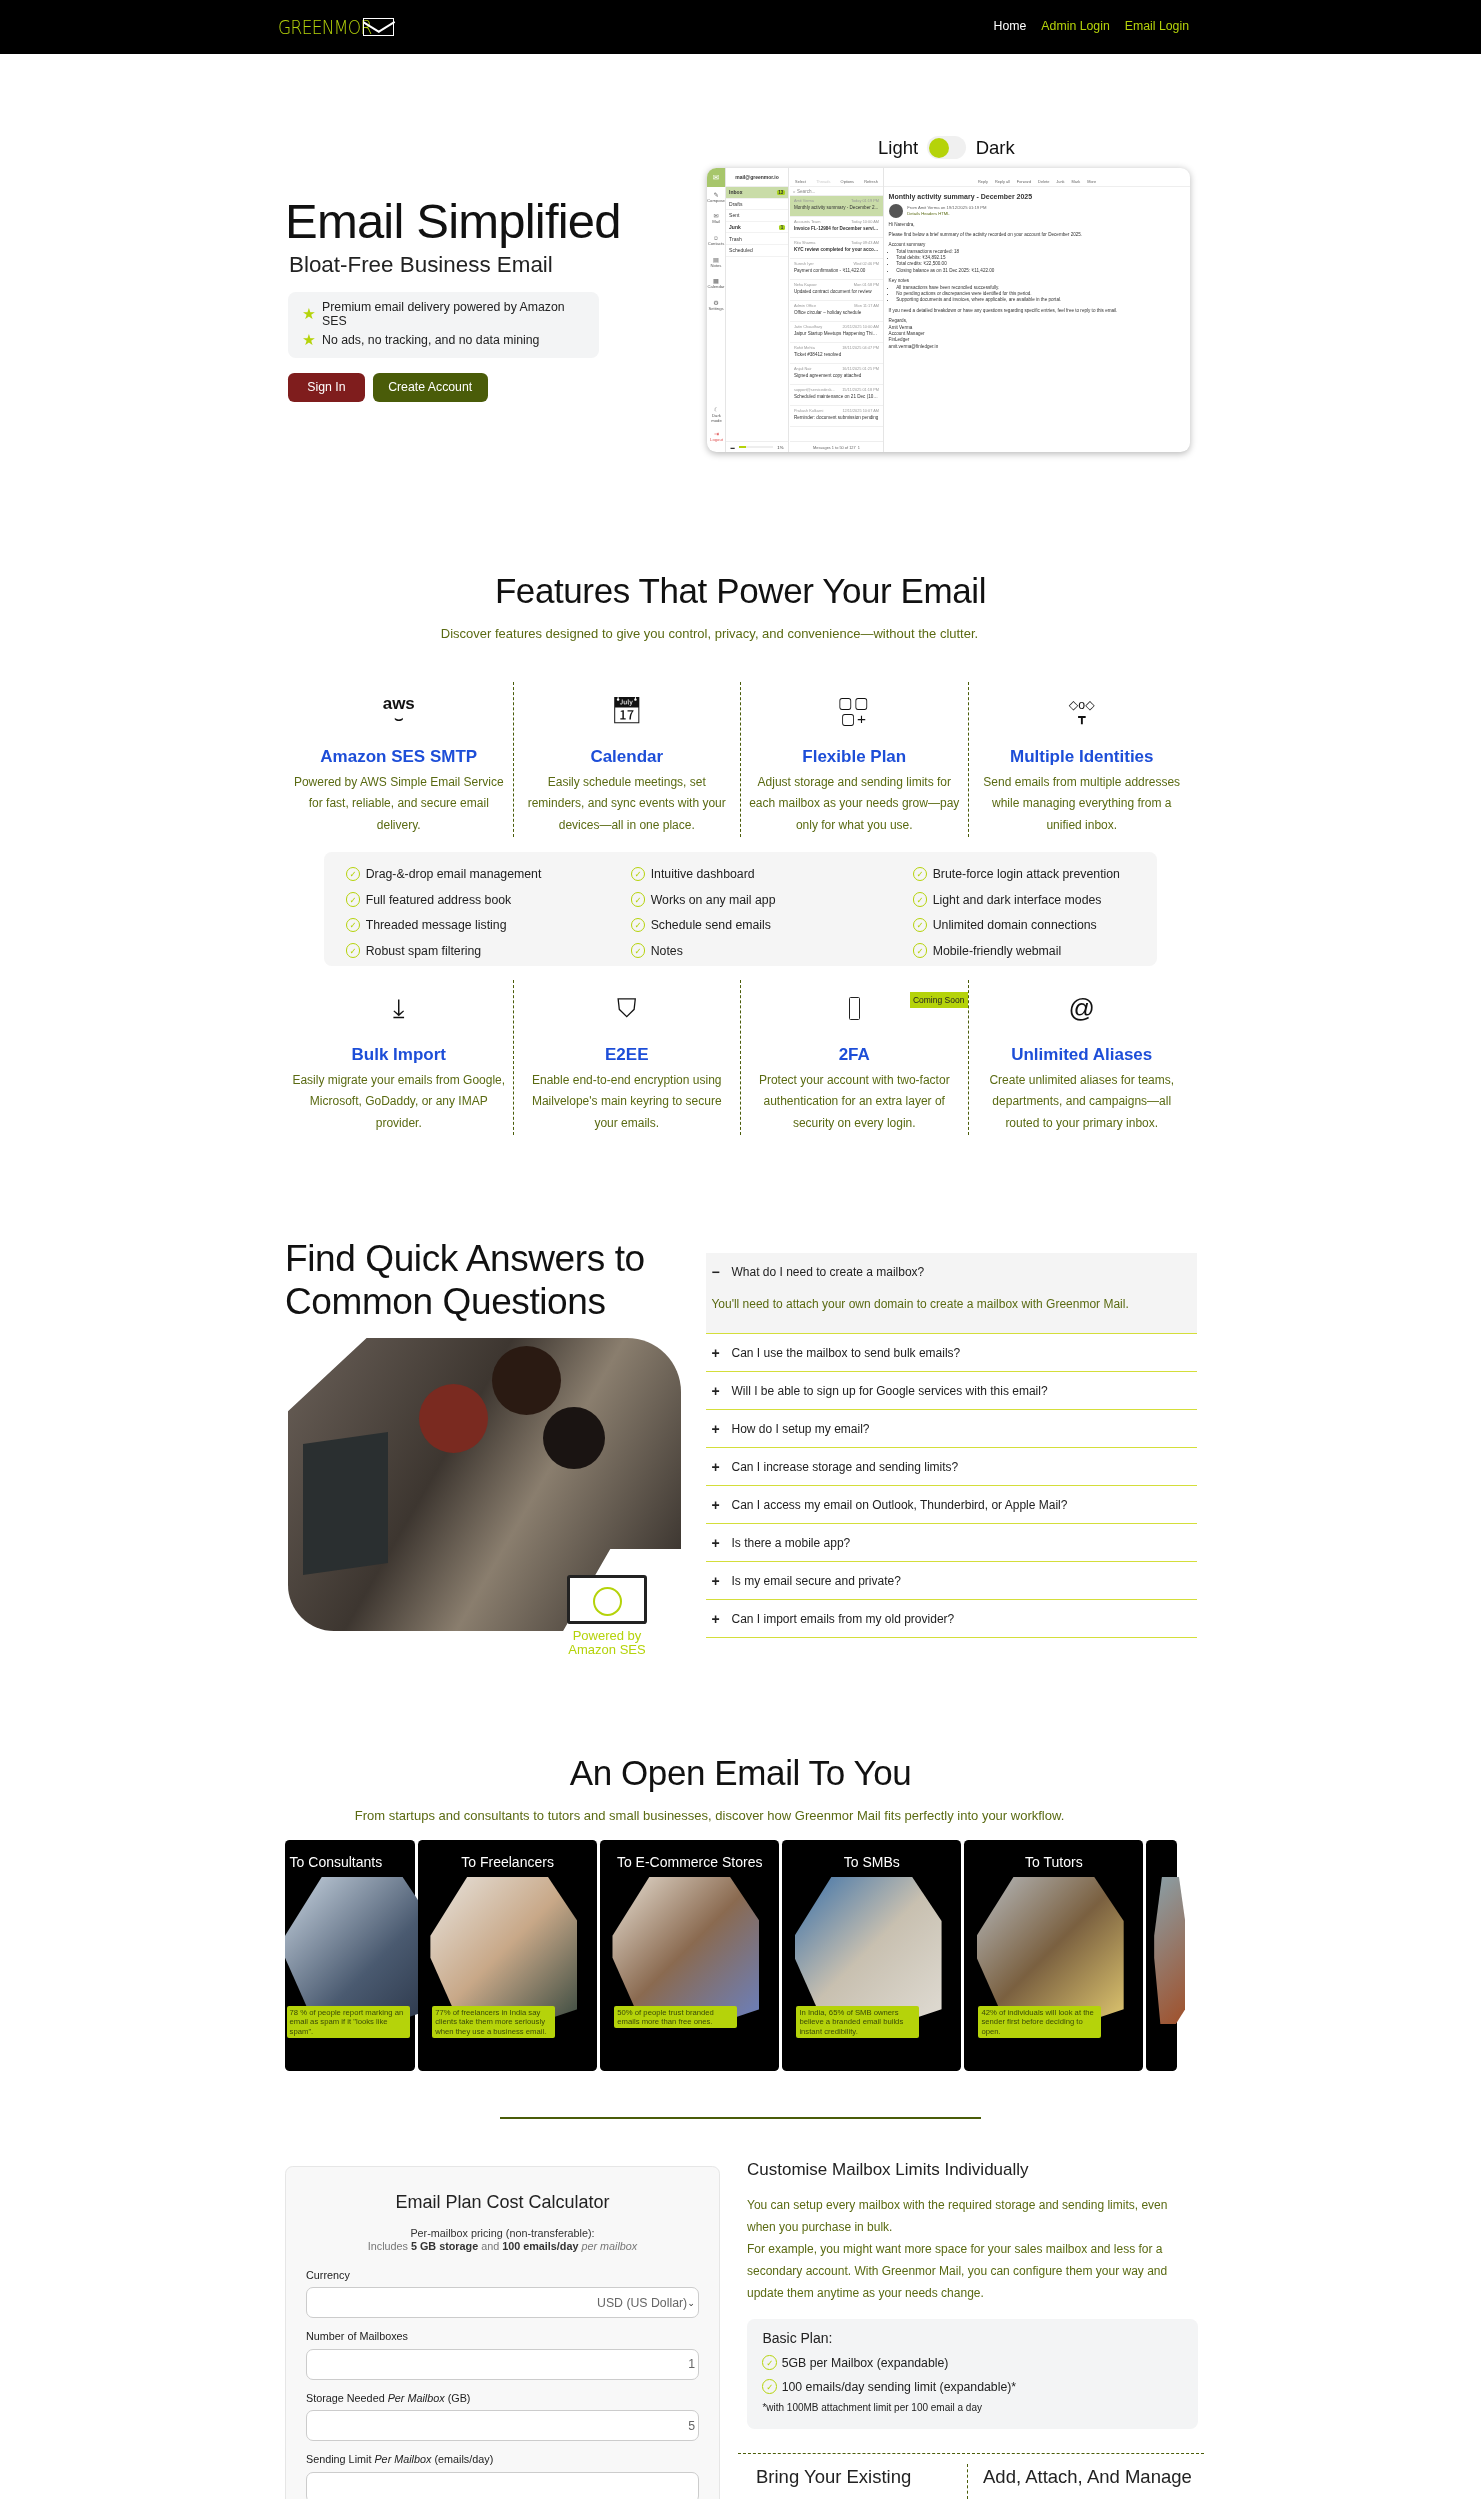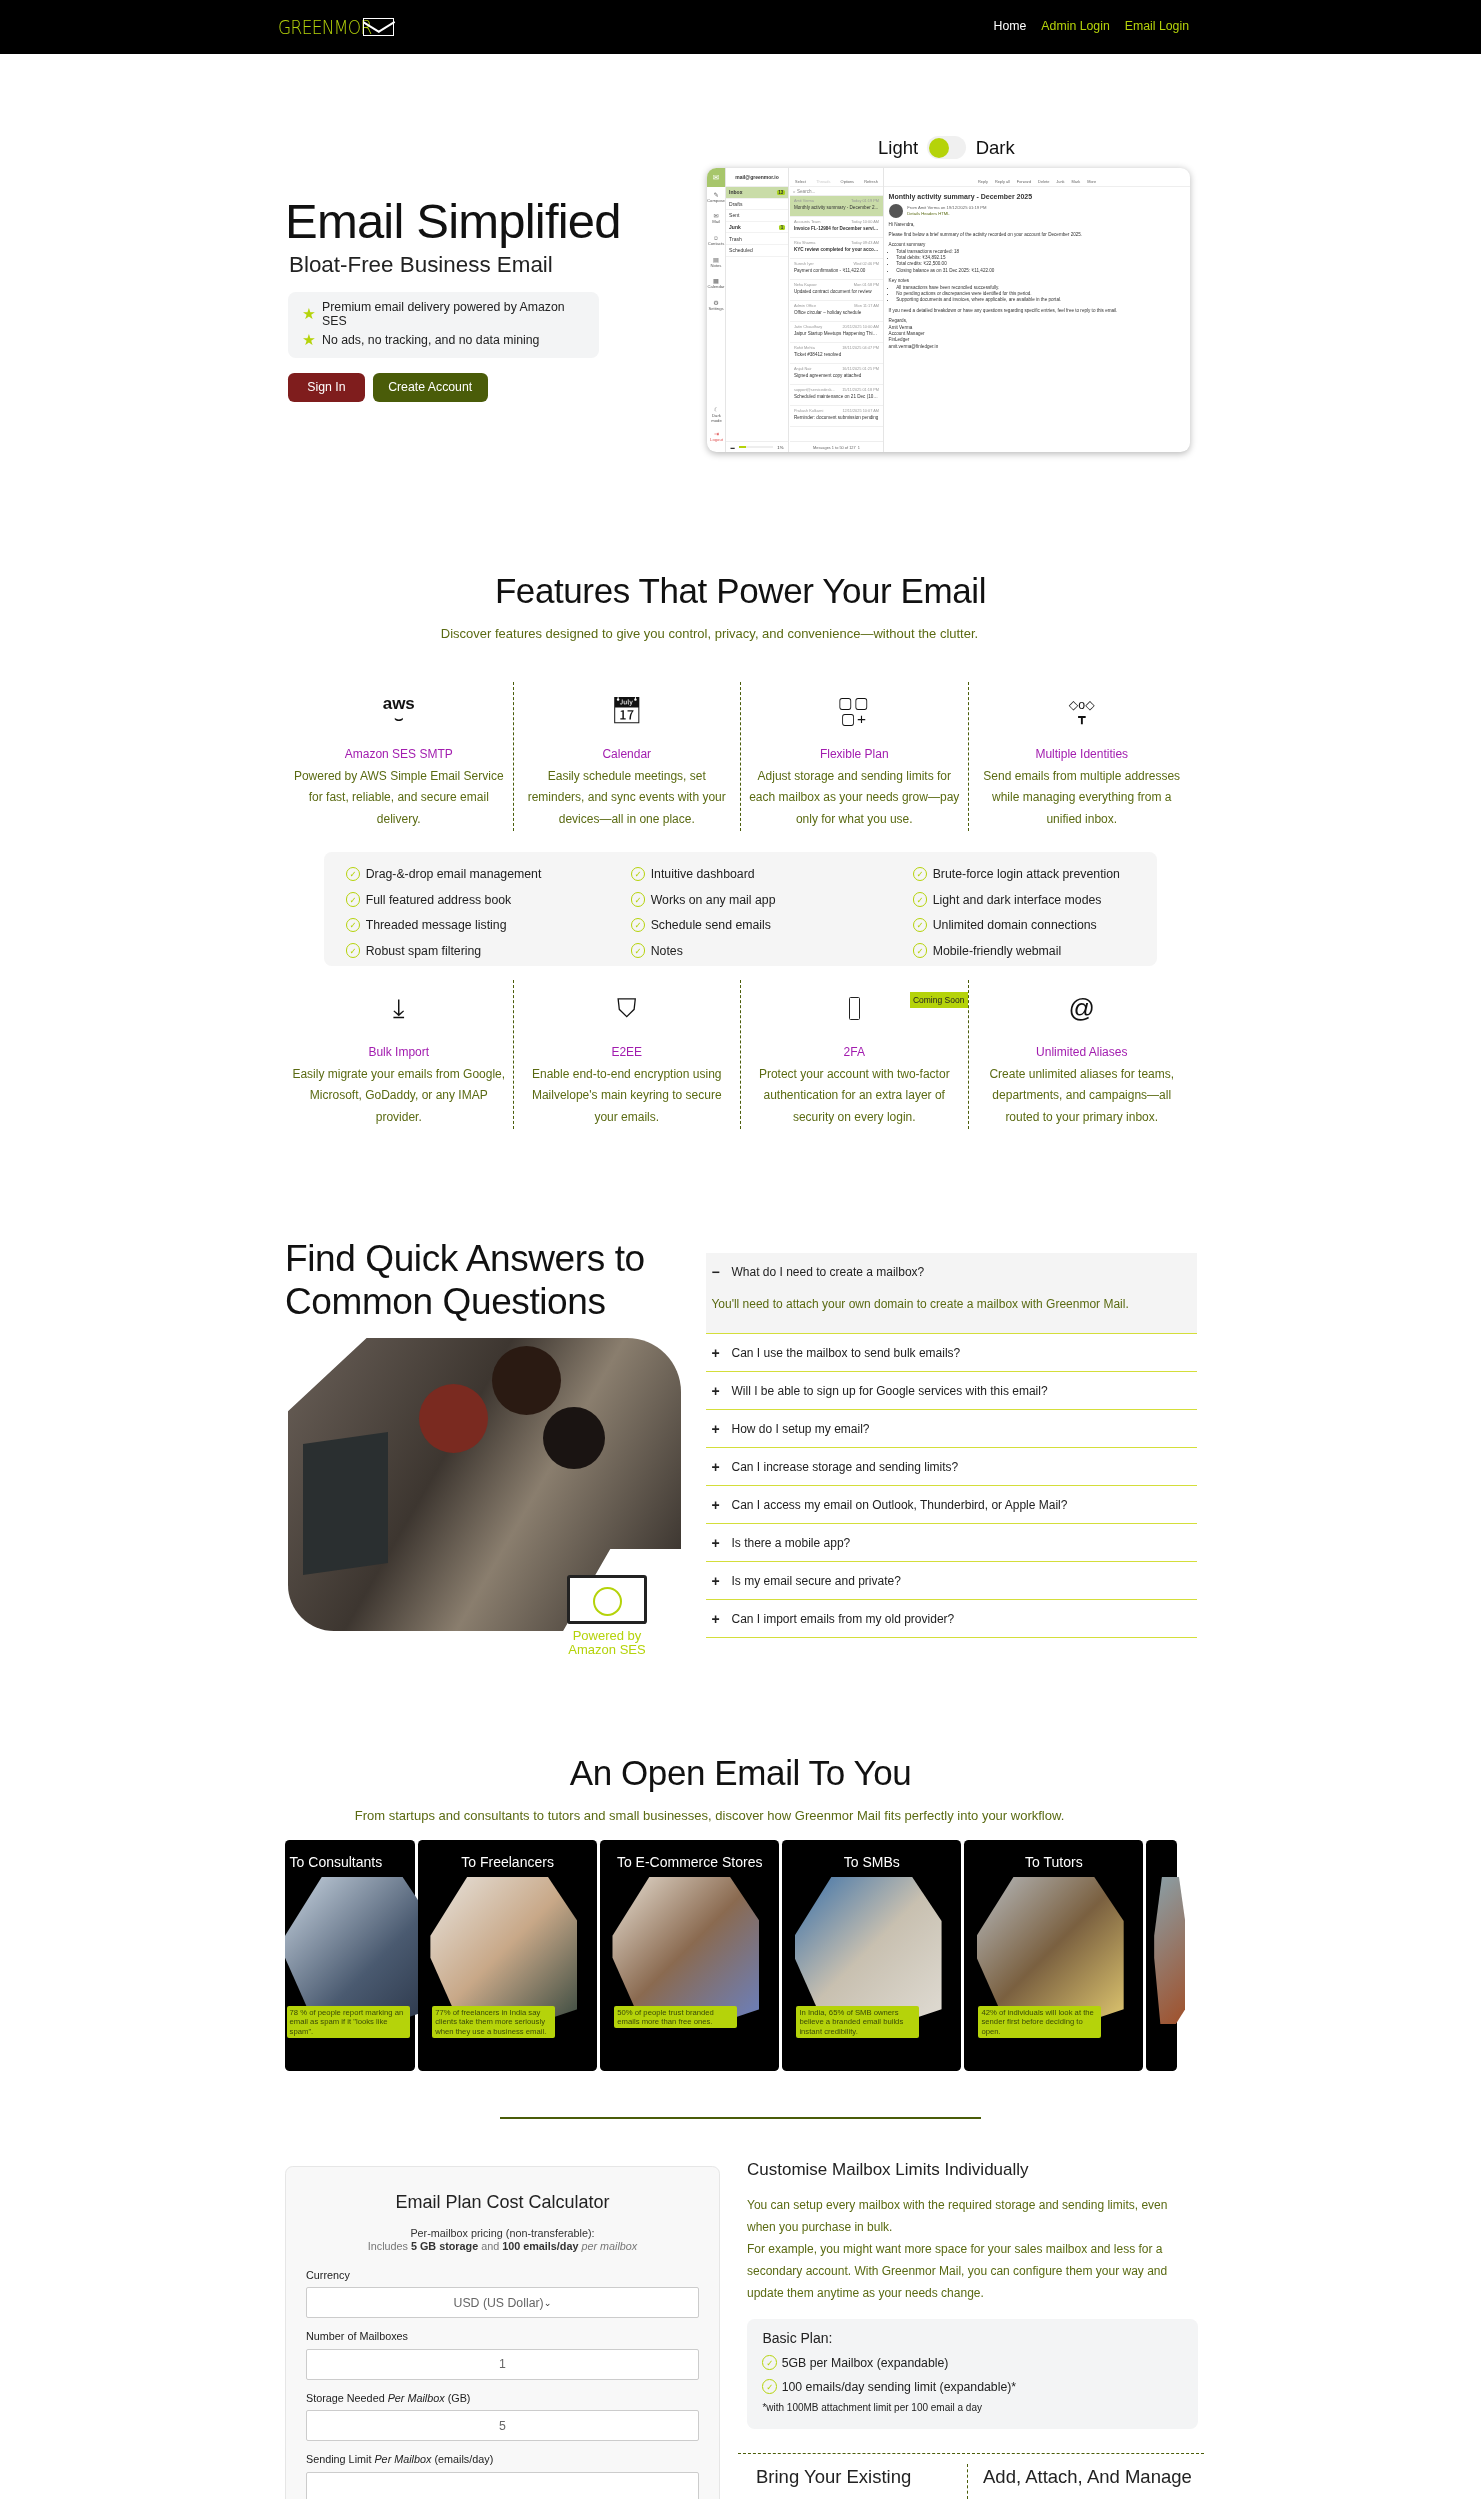--- a/index.html
+++ b/index.html
@@ -60,21 +60,21 @@
 .mk-read .av{width:14px;height:14px;border-radius:50%;background:#555}
 .mk-read ul{padding-left:7.7px}
 .mk-read p{margin-bottom:3.9px}
 
 .sec-title{position:absolute;left:0;width:1481px;text-align:center;font-size:35px;font-weight:300;letter-spacing:-0.4px}
 .sec-sub{position:absolute;left:0;width:1419px;text-align:center;font-size:13px;color:#5a6a12}
 .feat-row{position:absolute;left:285px;width:910px;display:flex}
 .feat{width:228px;text-align:center;position:relative;padding:0 6.2px}
 .feat+.feat{border-left:1.5px dashed #4a5c09}
 .feat .ico{height:39px;display:flex;align-items:center;justify-content:center;font-size:26px;margin-top:9.3px}
-.feat .name{font-size:12px;font-weight:400;margin-top:17px;color:#a21caf}
+.feat .name{font-size:17px;font-weight:700;margin-top:17px;color:#1d4ed8}
 .feat .desc{font-size:12px;color:#5a6a12;line-height:21.6px;margin-top:4.6px}
 .badge-soon{position:absolute;right:0;top:12.3px;background:#b5d30a;color:#222;font-size:8.5px;padding:3.1px 3.1px;}
 .checks{position:absolute;left:324px;top:852px;width:833px;height:114px;background:#f5f5f5;border-radius:7.7px;padding:9.3px 21.6px;display:grid;grid-template-columns:285px 282px 262px;grid-auto-rows:25.5px;font-size:12.3px;color:#222}
 .chk{display:flex;align-items:center;gap:5.4px}
 .ckico{width:14.7px;height:14.7px;border:1.5px solid #b5d30a;border-radius:50%;display:inline-flex;align-items:center;justify-content:center;color:#b5d30a;font-size:8.5px;font-weight:bold;flex:none}
 
 .faq-title{position:absolute;left:285px;top:1237px;font-size:37px;font-weight:300;line-height:43px;letter-spacing:-0.4px}
 .faq-photo{position:absolute;left:288px;top:1338px;width:393px;height:293px;border-radius:54px 54px 31px 46px;clip-path:polygon(20% 0,100% 0,100% 72%,82% 72%,70% 100%,0 100%,0 25%);background:linear-gradient(120deg,#6a6058 0%,#3d3630 40%,#8a7e6e 60%,#2a2522 100%)}
 .faq-photo .p1{position:absolute;left:131px;top:46px;width:69px;height:69px;border-radius:50%;background:#7a2a20}
 .faq-photo .p2{position:absolute;left:204px;top:7.7px;width:69px;height:69px;border-radius:50%;background:#2a1a12}
@@ -102,21 +102,21 @@
 .card.first .stat{left:1.5px}
 .card.last{width:31px}
 .divider{position:absolute;left:500px;top:2117px;width:481px;height:1.5px;background:#4a5c09}
 
 .calc{position:absolute;left:285px;top:2166px;width:435px;height:339px;background:#f8f8f8;border:0.8px solid #e6e6e6;border-radius:7.7px 7.7px 0 0;padding:0 20px}
 .calc h3{font-size:18px;font-weight:300;text-align:center;margin-top:25px;color:#222}
 .calc .pp{text-align:center;font-size:10.8px;margin-top:14px;color:#333}
 .calc .inc{text-align:center;font-size:10.8px;margin-top:1px;color:#777}
 .calc .inc b{color:#333;font-weight:bold}
 .calc label{display:block;font-size:10.8px;margin-top:17px;color:#222}
-.calc .fld{margin-top:6.2px;height:31px;background:#fff;border:0.8px solid #ccc;border-radius:2px;display:flex;align-items:center;padding:0 3px;font-size:12.3px;color:#666;justify-content:center}
+.calc .fld{margin-top:6.2px;height:31px;background:#fff;border:0.8px solid #ccc;border-radius:7px;display:flex;align-items:center;padding:0 3px;font-size:12.3px;color:#666;justify-content:flex-end}
 .calc .fld + label{margin-top:12.3px}
 
 .cust{position:absolute;left:747px;top:2160px;width:451px}
 .cust h3{font-size:17px;font-weight:300;color:#222;margin-top:0}
 .cust .p{font-size:12px;color:#5a6a12;line-height:22px;margin-top:14px}
 .plan{margin-top:15.4px;background:#f3f4f5;border-radius:7.7px;padding:10.8px 15.4px 10.8px 15.4px;height:110px}
 .plan .pt{font-size:14px;font-weight:300;color:#222}
 .plan .pi{display:flex;align-items:center;gap:4.6px;font-size:12.3px;margin-top:9.3px;color:#222}
 .plan .note{font-size:10px;margin-top:7.7px;color:#222}
 .dash-h{position:absolute;left:738px;top:2453px;width:466px;border-top:1.5px dashed #4a5c09}

